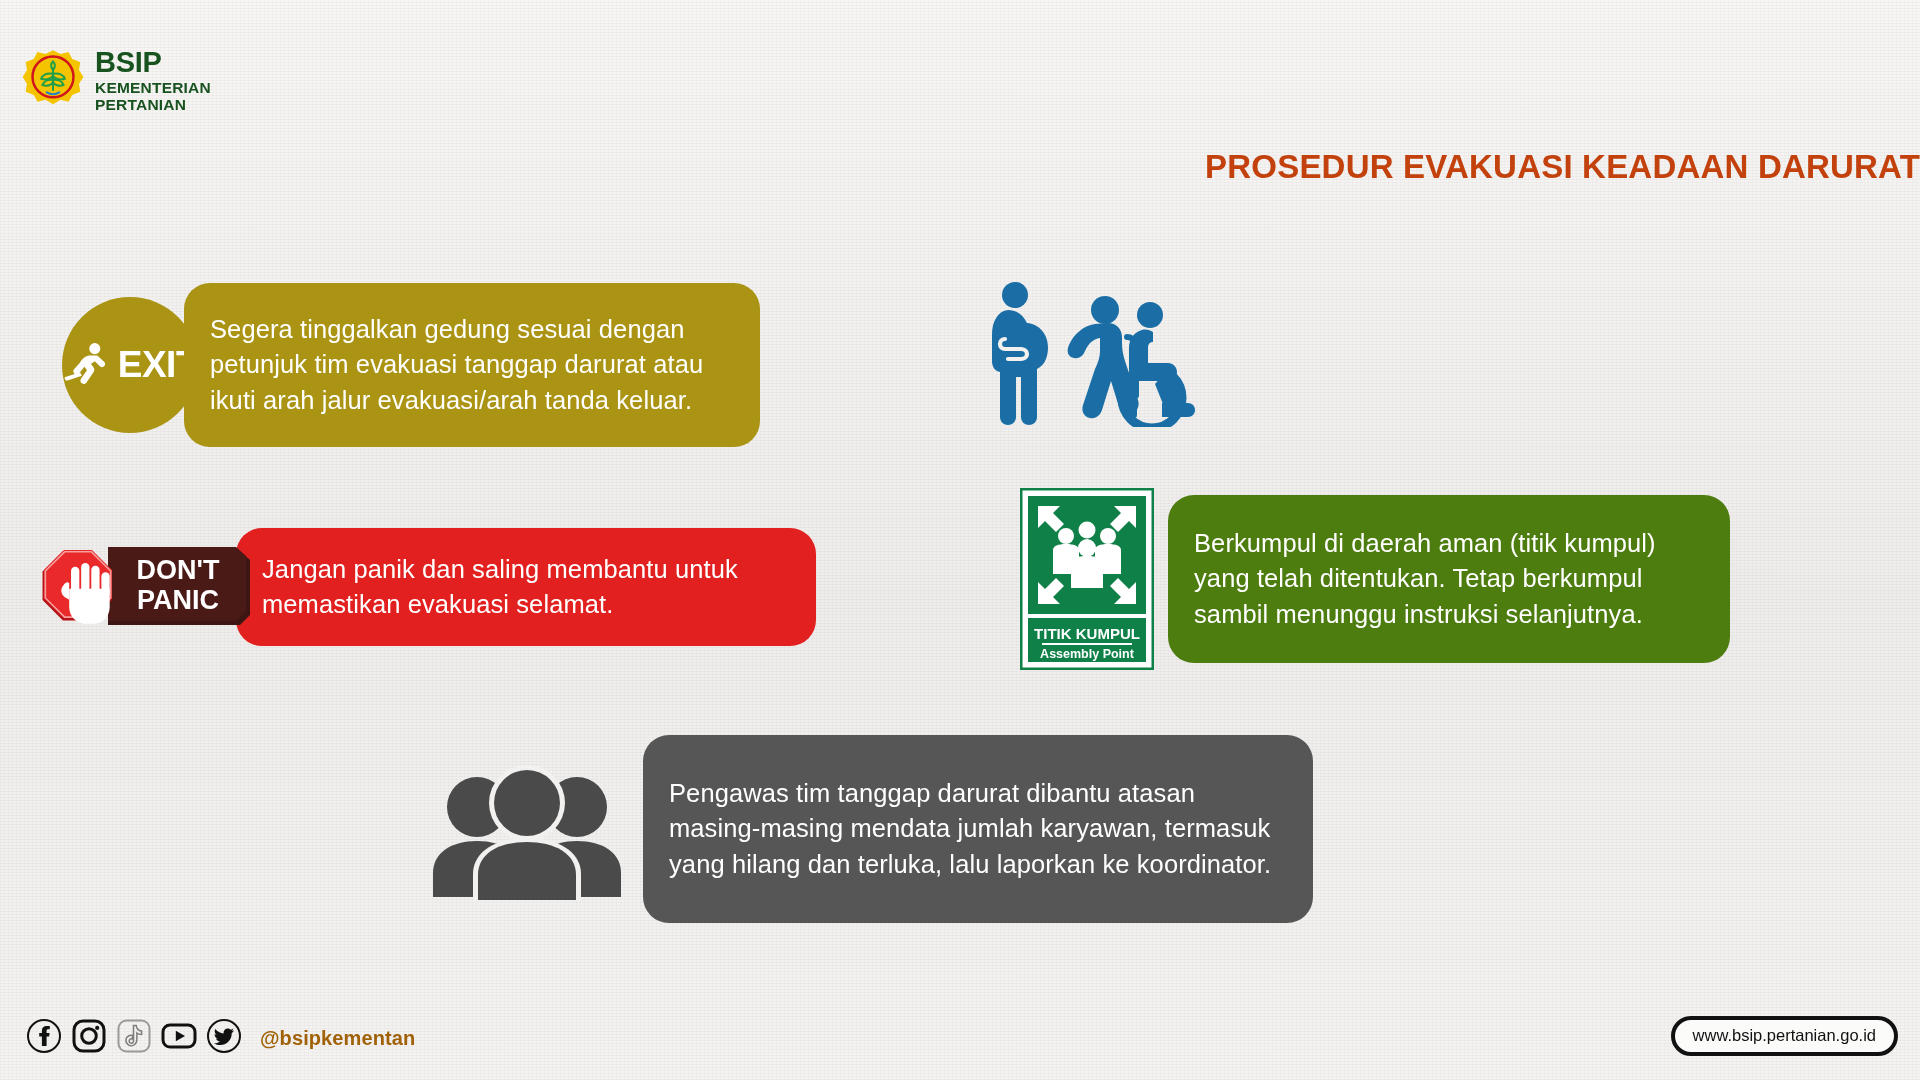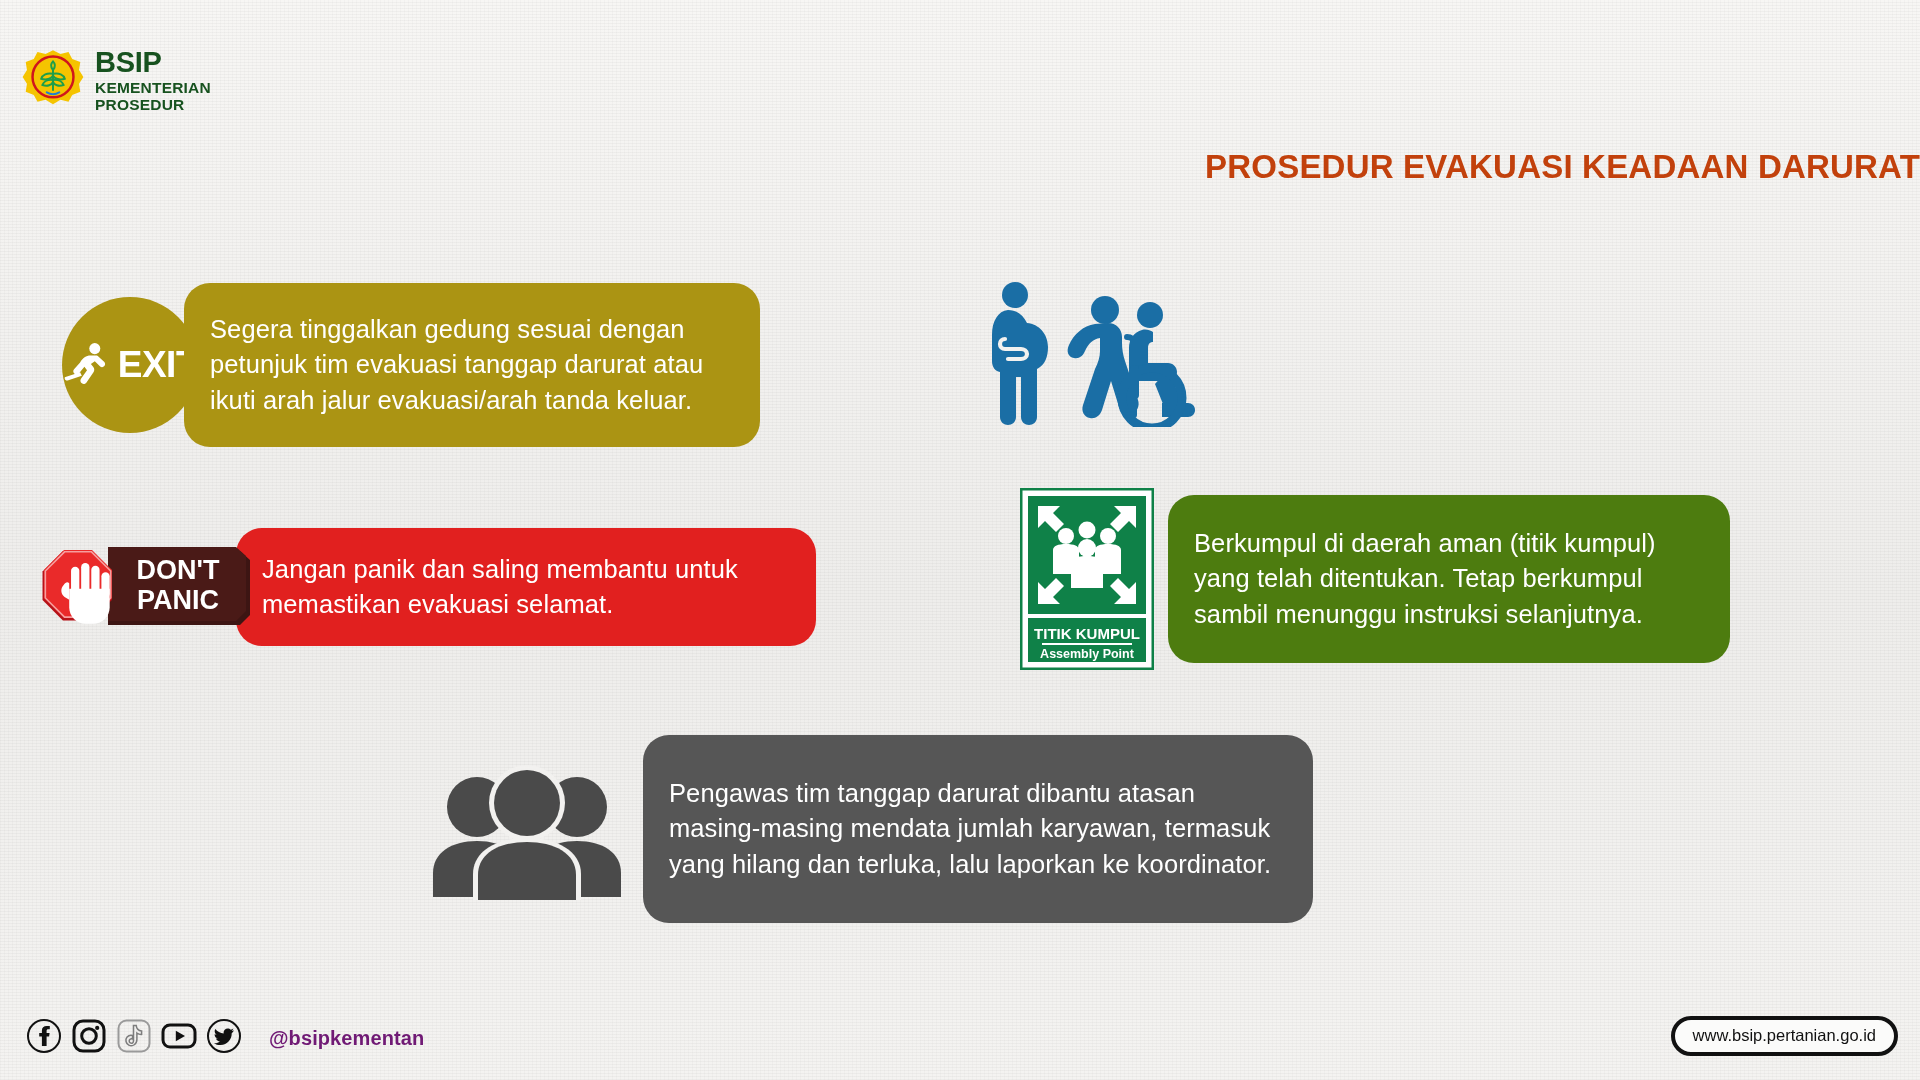--- a/index.html
+++ b/index.html
@@ -72,21 +72,21 @@
   #assembly-icon { width: 134px; height: 182px; flex: none; }
   #bubble-assembly { width: 562px; min-height: 168px; background: #4d7c0f; margin-left: 14px; }
 
   
   #item-super { left: 429px; top: 735px; }
   #super-icon { width: 196px; height: 136px; flex: none; }
   #bubble-super { width: 670px; min-height: 188px; background: #565656; margin-left: 18px; }
 
   
   #footer-social { position: absolute; left: 26px; bottom: 22px; display: flex; align-items: center; gap: 9px; }
-  #footer-social .handle { margin-left: 18px; font-size: 20px; font-weight: bold; color: #701a75; letter-spacing: 0.1px; }
+  #footer-social .handle { margin-left: 9px; font-size: 20px; font-weight: bold; color: #a16207; letter-spacing: 0.1px; }
   #footer-web {
     position: absolute; right: 22px; bottom: 24px;
     border: 4px solid #111; border-radius: 22px;
     padding: 6px 18px 7px;
     font-size: 16.5px; font-weight: normal; color: #111;
     background: #fbfbfa;
     text-align: right;
   }
 </style>
 </head>
@@ -105,21 +105,21 @@
         <path d="M50 50 C41 49 35 53 33 58 C41 61 48 58 50 53"></path>
         <path d="M50 50 C59 49 65 53 67 58 C59 61 52 58 50 53"></path>
         <path d="M50 34 C46 29 46 24 50 20 C54 24 54 29 50 34"></path>
       </g>
       <path d="M40 70 Q50 76 60 70" fill="none" stroke="#1f7fd0" stroke-width="3.4" stroke-linecap="round"></path>
     </svg>
   </div>
   <div id="logo-text">
     <span class="l1">BSIP</span>
     <span class="l2">KEMENTERIAN</span>
-    <span class="l3">PROSEDUR</span>
+    <span class="l3">PERTANIAN</span>
   </div>
 </div>
 
 <div id="page-title">PROSEDUR EVAKUASI KEADAAN DARURAT</div>
 
 <div class="row-item" id="item-exit">
   <div id="exit-icon">
     <svg viewBox="0 0 60 60" width="54" height="54" fill="#ffffff">
       <circle cx="38" cy="11" r="6.4"></circle>
       <path d="M33 19 C28 19 24 22 21 27 L14 35 C12.6 36.6 12.8 38.9 14.5 40.2 C16.2 41.5 18.5 41.2 19.8 39.6 L26 32 L29 36 L22 46 C20.8 47.8 21.3 50.1 23.1 51.3 C24.9 52.5 27.2 52 28.4 50.2 L36.5 38.5 C37.8 36.6 37.7 34.2 36.3 32.4 L33.5 28.7 L38 25.6 L44 31.5 C45.5 32.9 47.8 32.8 49.1 31.3 C50.4 29.8 50.3 27.5 48.8 26.2 L41.5 19.6 C40.3 18.5 38.8 19 37.5 19 Z"></path>

